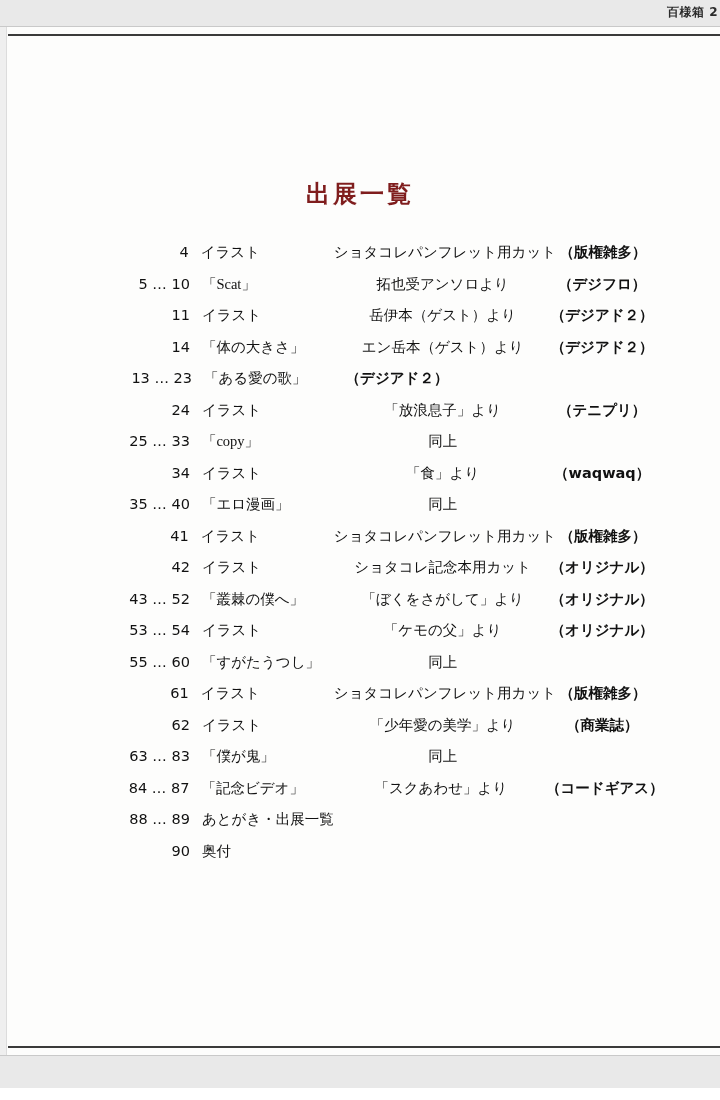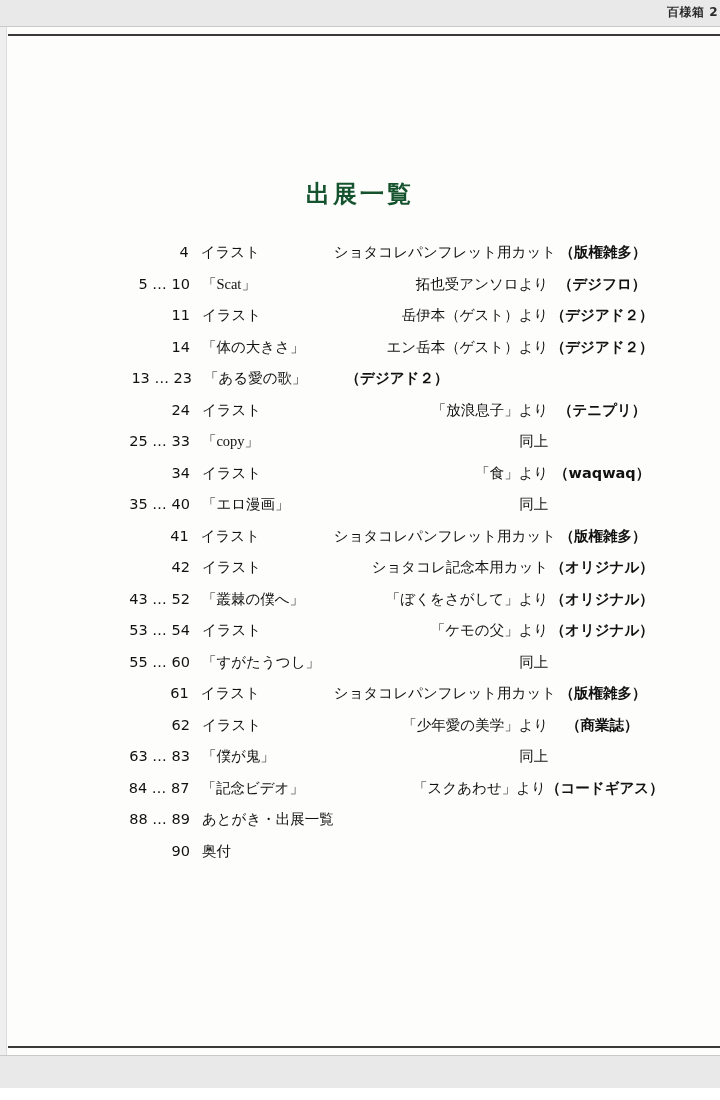--- a/index.html
+++ b/index.html
@@ -72,21 +72,21 @@
     border-left: 1px solid #dcdcdc;
   }
   .doc-title {
     position: absolute;
     top: 178px;
     left: 0;
     width: 720px;
     text-align: center;
     font-size: 24px;
     font-weight: bold;
-    color: #14532d;
+    color: #7f1d1d;
     letter-spacing: 3px;
   }
   .listing {
     position: absolute;
     top: 243px;
     left: 96px;
     width: 560px;
   }
   .row {
     display: flex;
@@ -104,21 +104,21 @@
     letter-spacing: 0px;
   }
   .col-kind {
     width: 138px;
     text-align: left;
     white-space: nowrap;
     font-family: Liberation Serif, serif;
   }
   .col-source {
     width: 216px;
-    text-align: right;
+    text-align: center;
     white-space: nowrap;
   }
   .col-origin {
     width: 110px;
     text-align: center;
     white-space: nowrap;
     font-weight: bold;
   }
 </style>
 </head>

